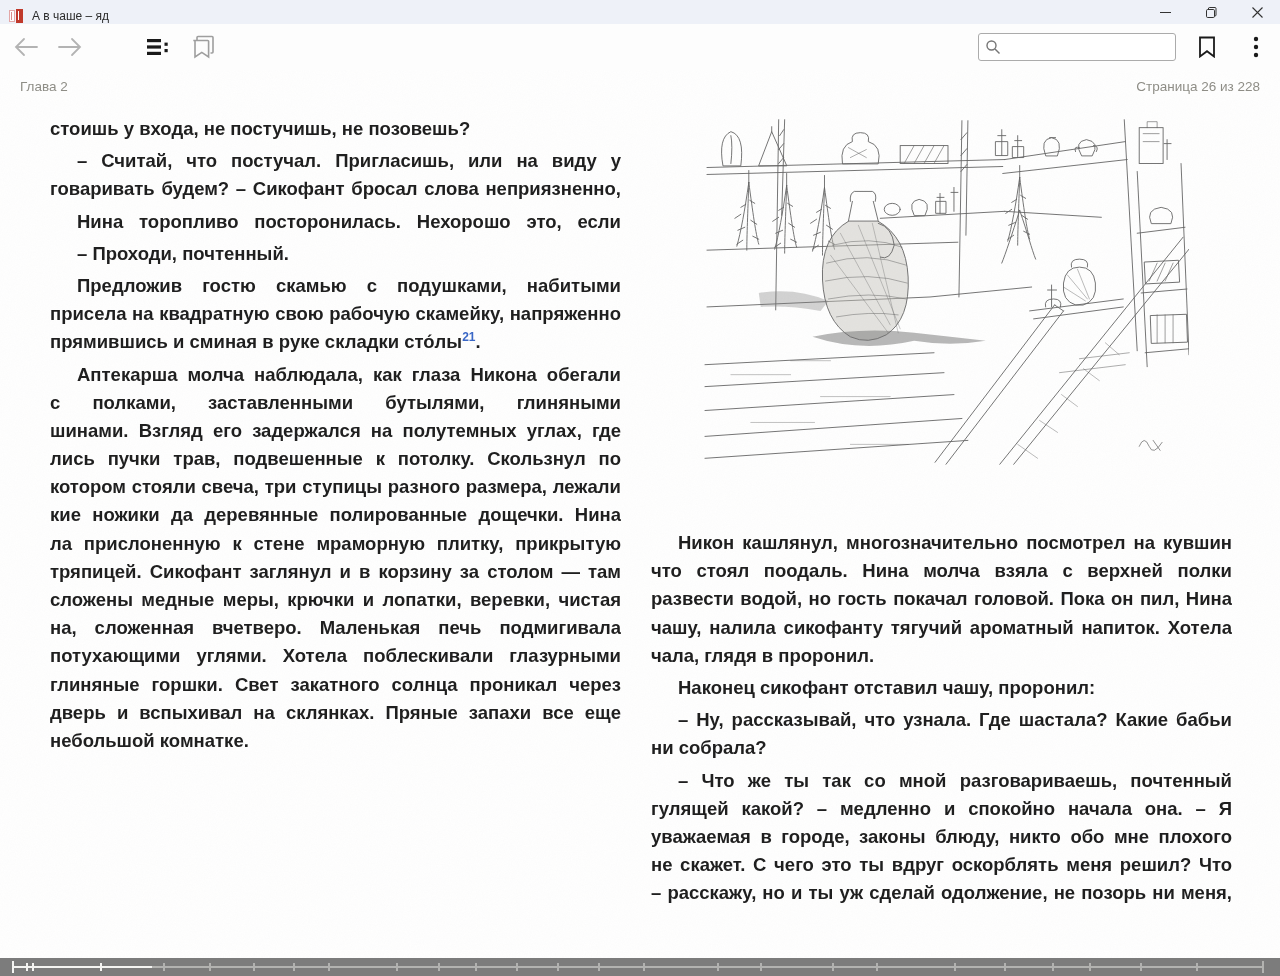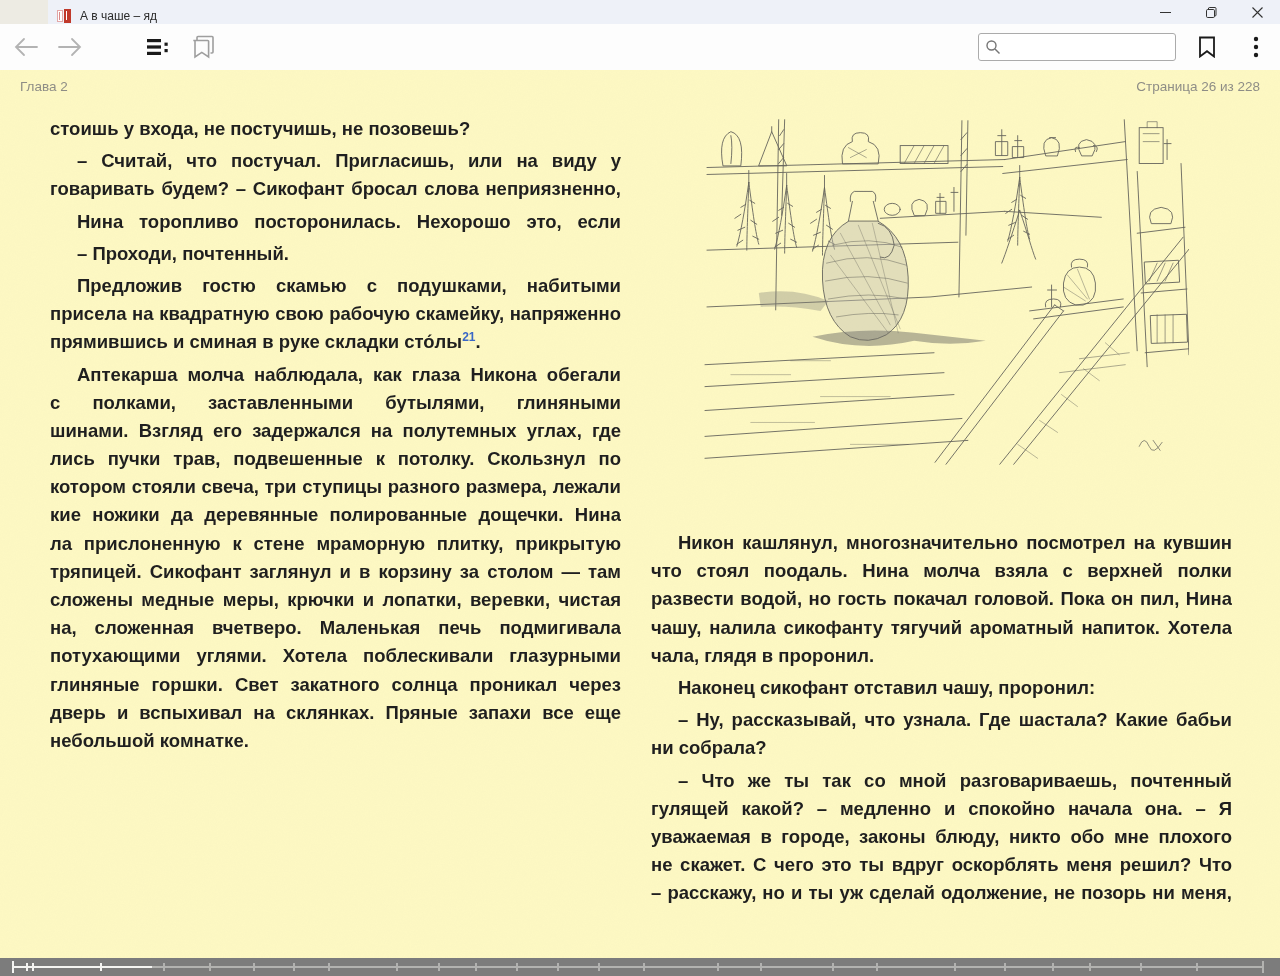--- a/index.html
+++ b/index.html
@@ -1,21 +1,21 @@
 <!DOCTYPE html>
 <html><head>
 <meta charset="utf-8">
 <style>
   * { margin:0; padding:0; box-sizing:border-box; }
   html,body { width:1280px; height:976px; overflow:hidden; font-family:"Liberation Sans", sans-serif; }
   .app { position:relative; width:1280px; height:976px; background:#edebe3; }
 
   
   .titlebar { position:absolute; top:0; left:0; right:0; height:32px; background:#eef1f8;
-              display:flex; align-items:center;margin-left:48px; }
+              display:flex; align-items:center; }
   .app-icon { width:15px; height:14px; margin:0 8px 0 9px; position:relative; }
   .app-icon .pg1 { position:absolute; left:0; top:1px; width:6px; height:12px; background:#fff; border:1px solid #e3a7a7; }
   .app-icon .pg1::after { content:""; position:absolute; left:1px; top:1px; width:1px; height:8px; background:#d98c8c; }
   .app-icon .pg2 { position:absolute; left:7px; top:0; width:7px; height:14px; background:#c0392b; }
   .app-icon .pg2::after { content:""; position:absolute; left:2px; top:2px; width:1px; height:9px; background:#fff; }
   .win-title { font-size:12px; color:#2b2b2b; }
   .win-controls { margin-left:auto; display:flex; height:100%; }
   .win-btn { width:46px; height:24px; display:flex; align-items:center; justify-content:center; cursor:default; }
   .win-btn svg { display:block; }
 
@@ -28,21 +28,21 @@
   .tb-toc  { width:44px; margin-left:44px; }
   .tb-lib  { width:44px; margin-left:2px; }
   .search-wrap { position:absolute; left:978px; top:9px; width:198px; height:28px; }
   .search-input { width:100%; height:100%; border:1px solid #ababab; border-radius:3px; background:#fff;
                   padding:0 8px 0 28px; font-size:13px; color:#333; outline:none; }
   .search-icon { position:absolute; left:7px; top:6px; }
   .tb-bookmark { position:absolute; left:1192px; top:5px; width:30px; }
   .tb-menu { position:absolute; left:1242px; top:5px; width:28px; }
 
   
-  .page { position:absolute; top:70px; left:0; right:0; height:888px; background:#fef9c3; overflow:hidden; }
+  .page { position:absolute; top:70px; left:0; right:0; height:888px; background:#ffffff; overflow:hidden; }
   .grain { position:absolute; inset:0; opacity:.05; pointer-events:none; }
   .page-head { position:absolute; top:9px; left:20px; right:20px; display:flex; justify-content:space-between;
                font-size:13.5px; color:#8e8d86; }
   .columns { position:absolute; top:45px; left:50px; right:48px; display:flex; gap:30px; }
   .col { width:571px;font-weight:bold; }
   .col-right { flex:1; }
   .para { color:#1f1f1f; font-size:18.5px; }
   .para + .para { margin-top:4px; }
   .line { height:28.2px; line-height:28.2px; overflow:hidden; text-align:justify; }
   .line:not(.para-last)::after { content:""; display:inline-block; width:100%; height:0; }

